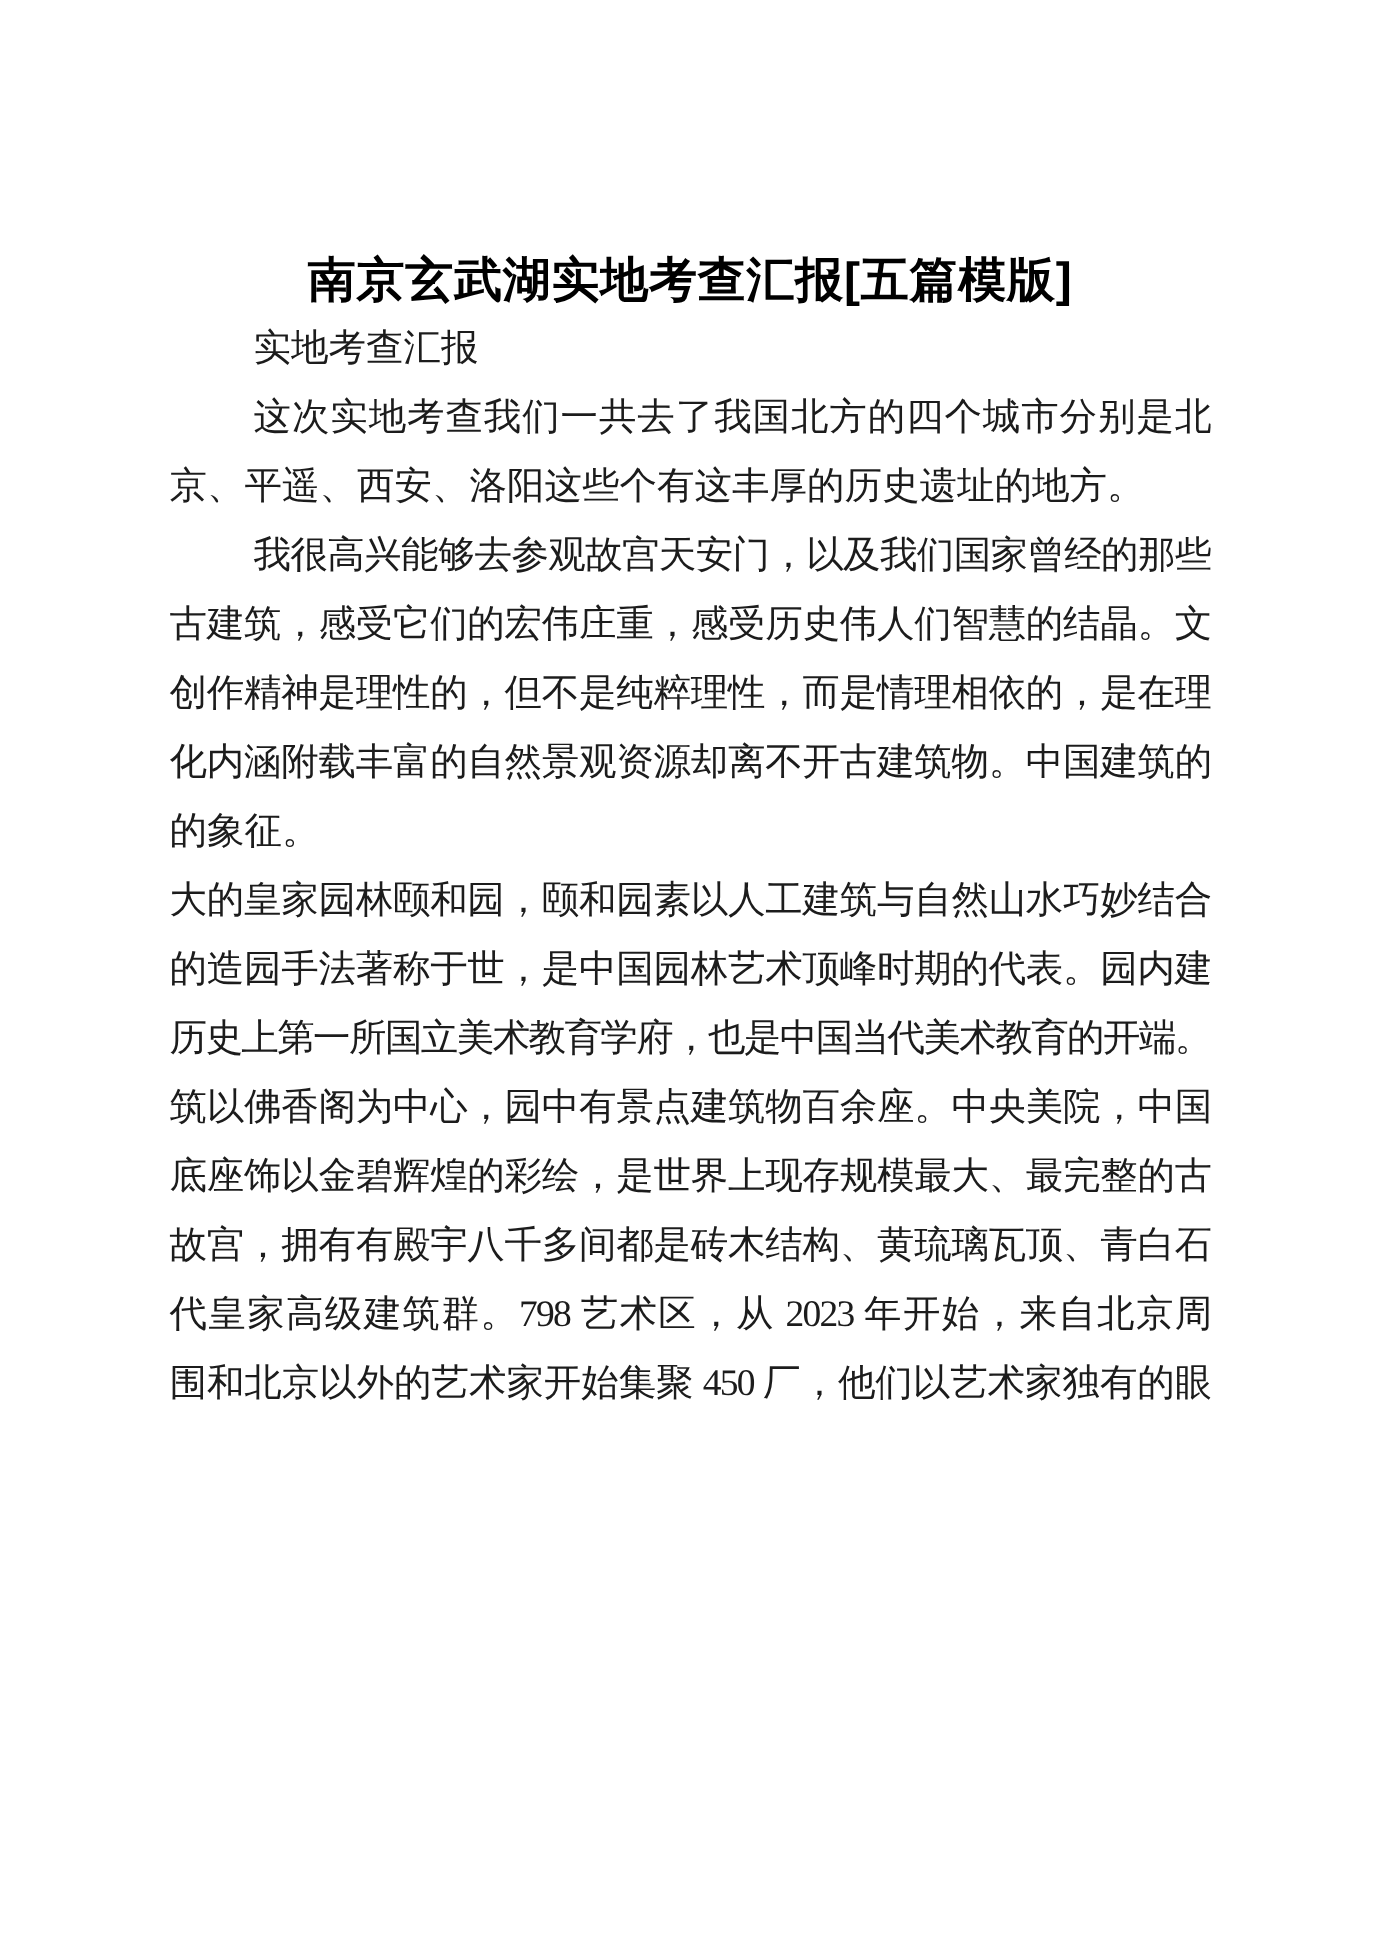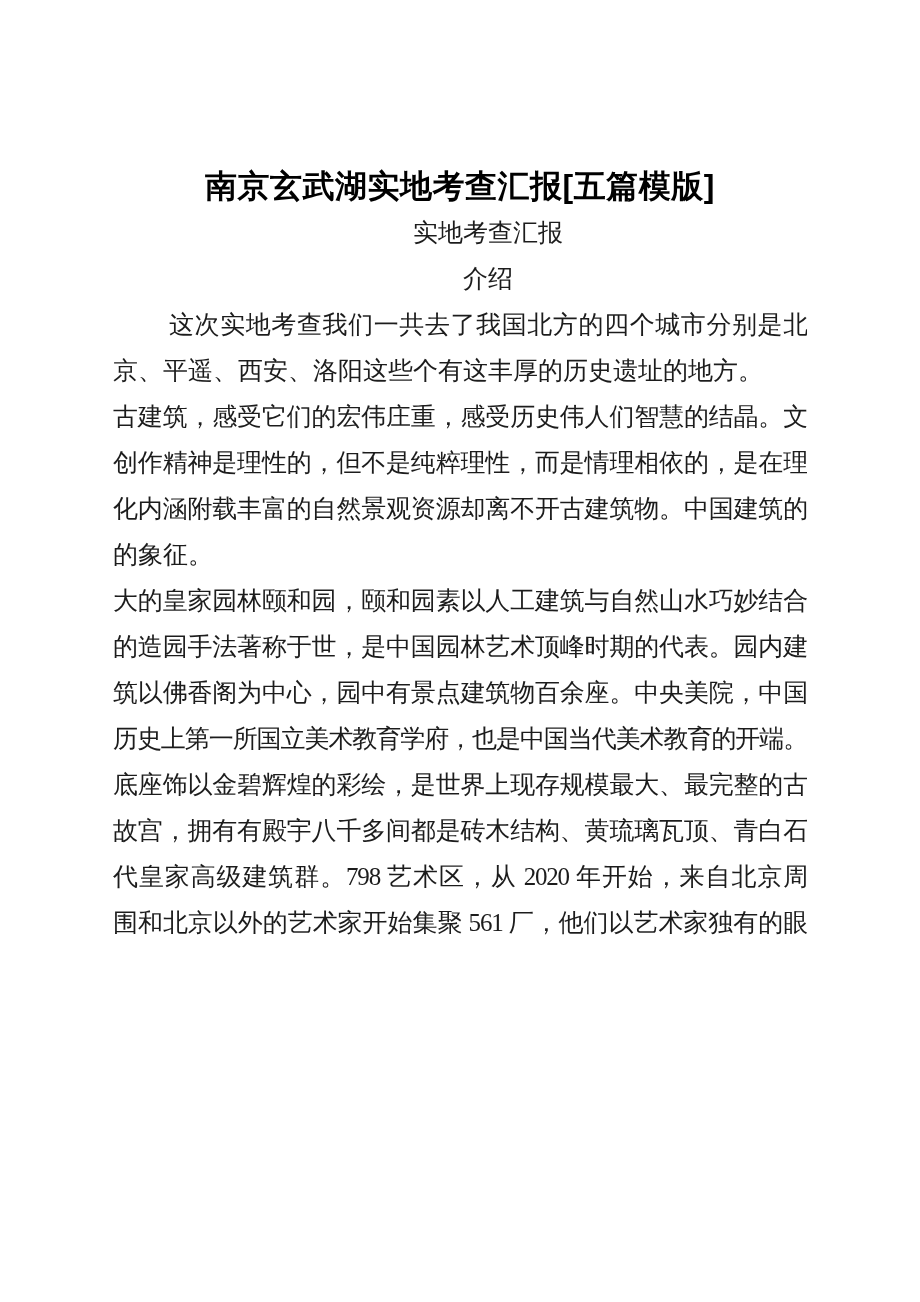--- a/index.html
+++ b/index.html
@@ -40,39 +40,39 @@
     font-family: "Liberation Sans", "DejaVu Sans", sans-serif;
     white-space: nowrap;
   }
   .justify {
     white-space: normal;
     text-align: justify;
     text-align-last: justify;
     letter-spacing: -1.2px;
     overflow: hidden;
   }
-  .indent { text-indent: 56px; text-align: center; }
+  .indent { text-indent: 56px; }
   .num-indent { text-indent: 50px; }
 </style>
 </head>
 <body>
 
 <div class="page">
   <div class="doc">
     <div class="line title">南京玄武湖实地考查汇报[五篇模版]</div>
     <div class="line indent">实地考查汇报</div>
-    <div class="line indent">介绍</div>
     <div class="line indent justify">这次实地考查我们一共去了我国北方的四个城市分别是北</div>
     <div class="line">京、平遥、西安、洛阳这些个有这丰厚的历史遗址的地方。</div>
+    <div class="line indent justify">我很高兴能够去参观故宫天安门，以及我们国家曾经的那些</div>
     <div class="line justify">古建筑，感受它们的宏伟庄重，感受历史伟人们智慧的结晶。文</div>
     <div class="line justify">创作精神是理性的，但不是纯粹理性，而是情理相依的，是在理</div>
     <div class="line justify">化内涵附载丰富的自然景观资源却离不开古建筑物。中国建筑的</div>
     <div class="line">的象征。</div>
     <div class="line justify">大的皇家园林颐和园，颐和园素以人工建筑与自然山水巧妙结合</div>
     <div class="line justify">的造园手法著称于世，是中国园林艺术顶峰时期的代表。园内建</div>
+    <div class="line justify">历史上第一所国立美术教育学府，也是中国当代美术教育的开端。</div>
     <div class="line justify">筑以佛香阁为中心，园中有景点建筑物百余座。中央美院，中国</div>
-    <div class="line justify">历史上第一所国立美术教育学府，也是中国当代美术教育的开端。</div>
     <div class="line justify">底座饰以金碧辉煌的彩绘，是世界上现存规模最大、最完整的古</div>
     <div class="line justify">故宫，拥有有殿宇八千多间都是砖木结构、黄琉璃瓦顶、青白石</div>
-    <div class="line justify">代皇家高级建筑群。798 艺术区，从 2020 年开始，来自北京周</div>
-    <div class="line justify">围和北京以外的艺术家开始集聚 561 厂，他们以艺术家独有的眼</div>
+    <div class="line justify">代皇家高级建筑群。798 艺术区，从 2023 年开始，来自北京周</div>
+    <div class="line justify">围和北京以外的艺术家开始集聚 450 厂，他们以艺术家独有的眼</div>
   </div>
 </div>
 
 </body></html>

